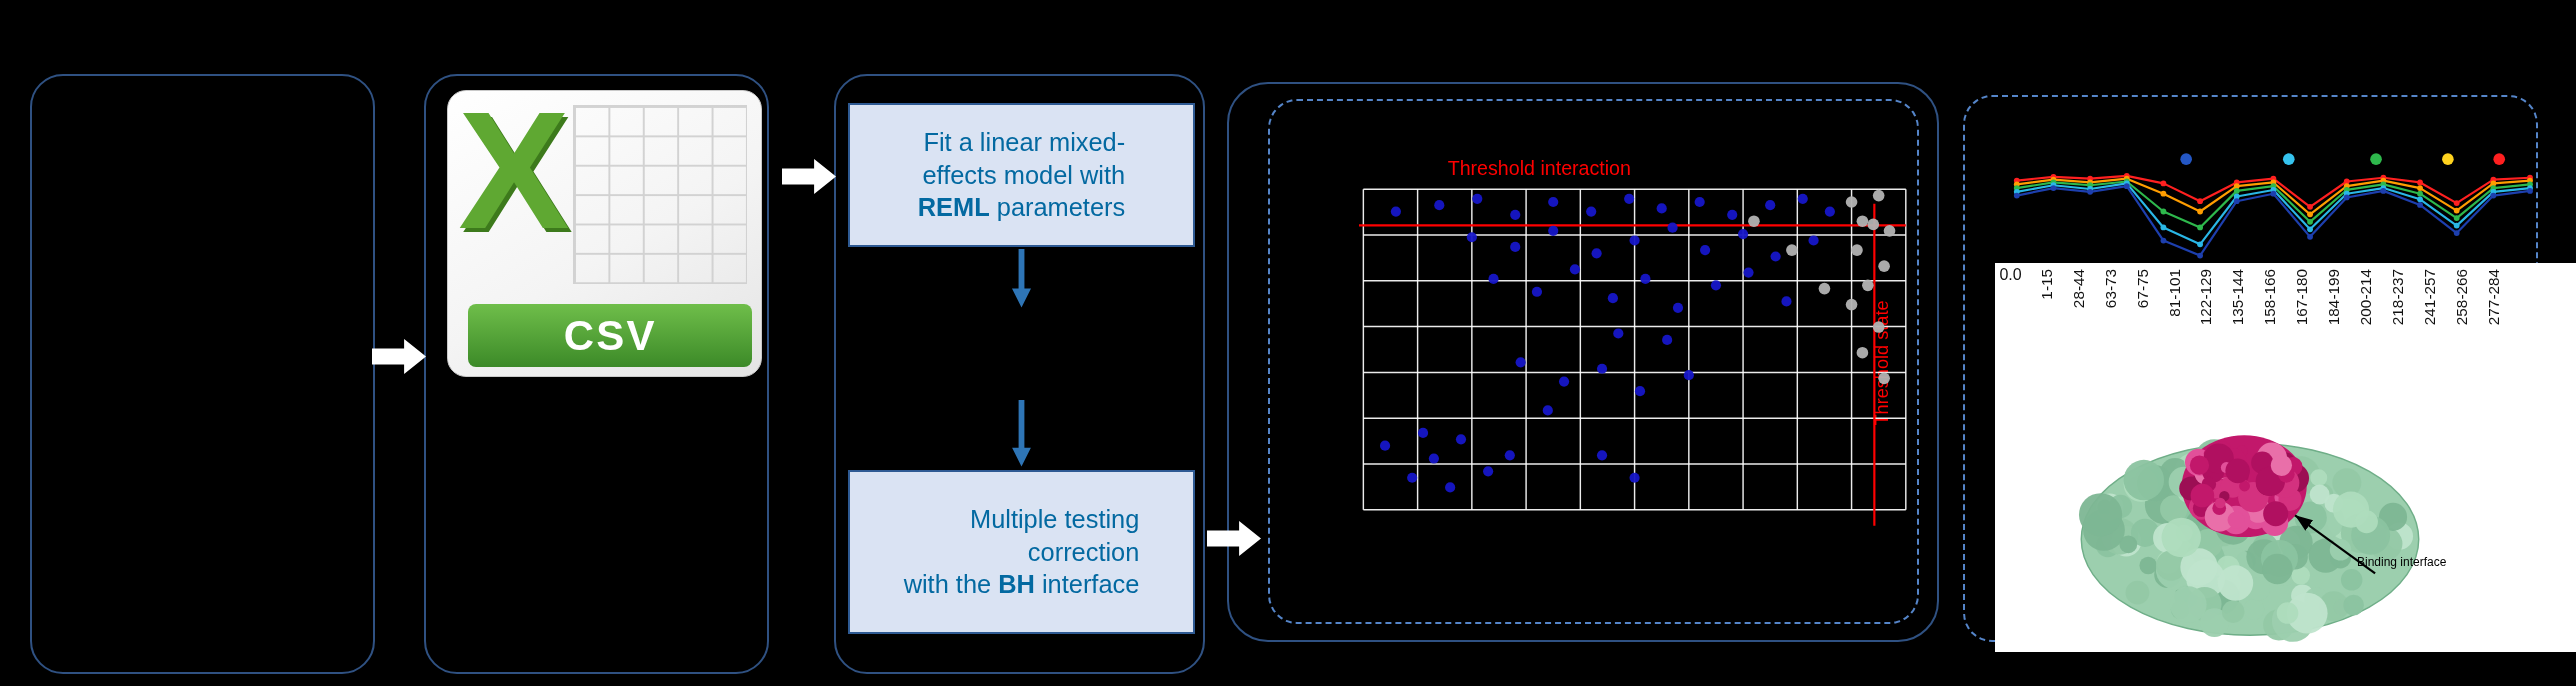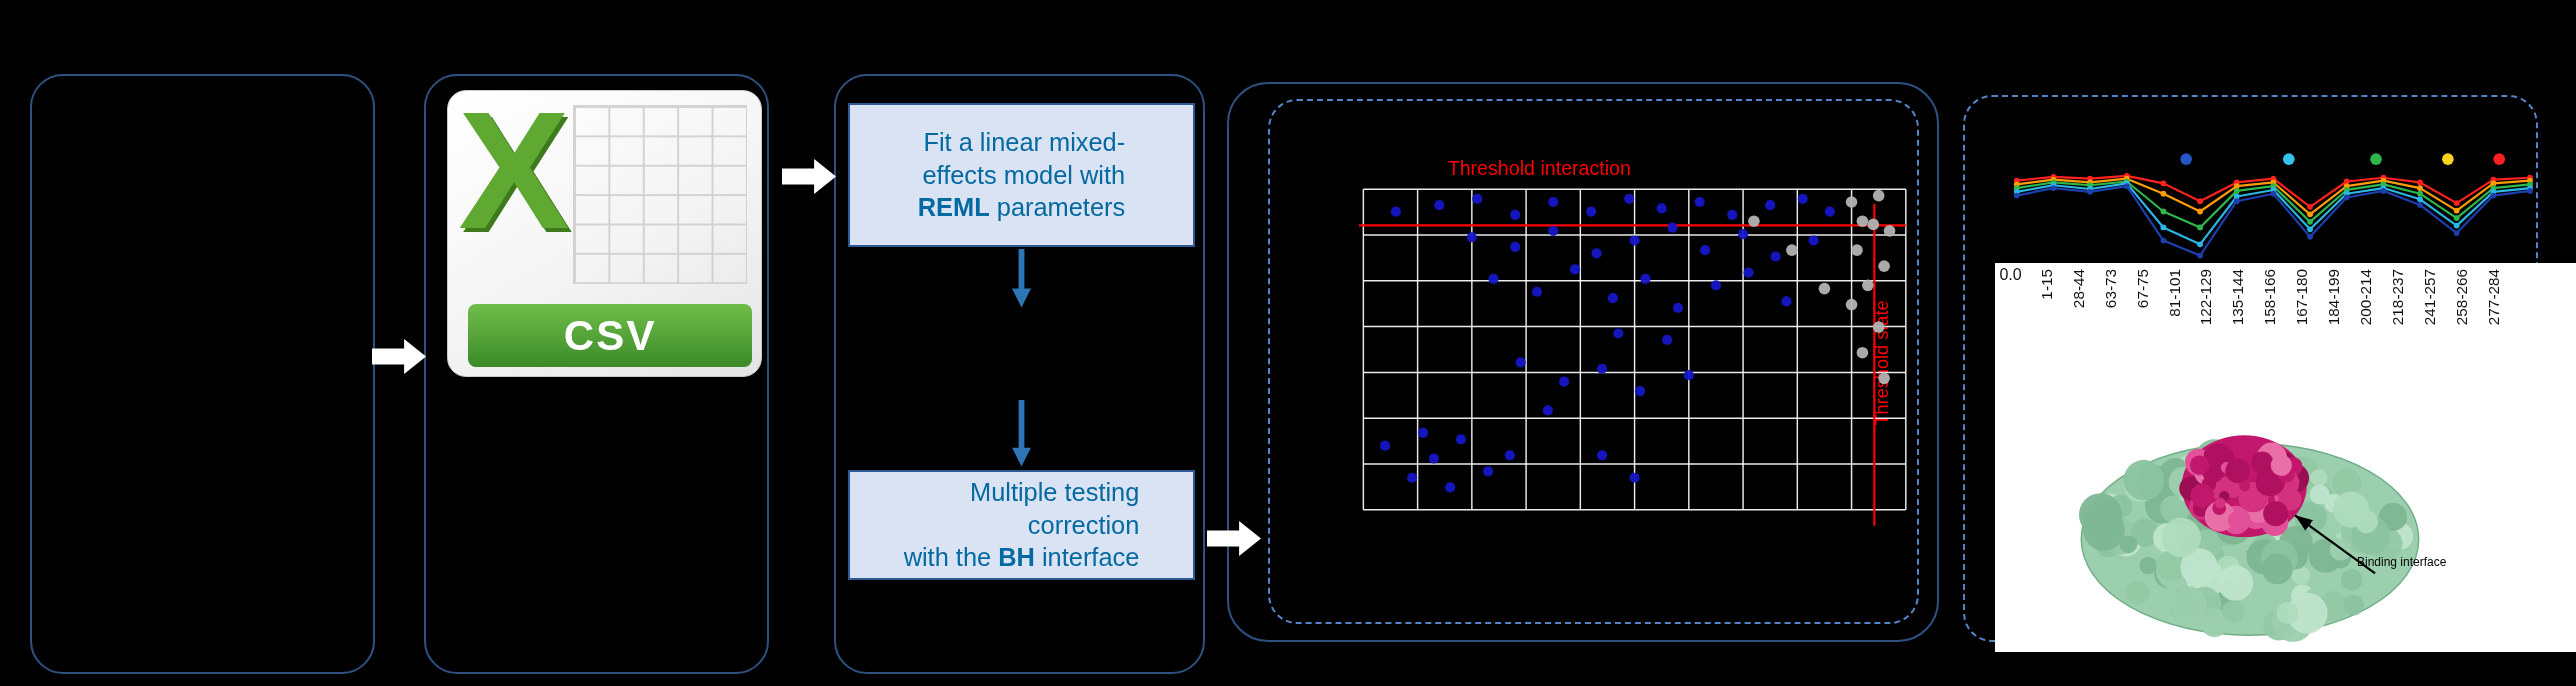--- a/index.html
+++ b/index.html
@@ -31,21 +31,21 @@
     text-align:center;line-height:63px;letter-spacing:2.2px;}
 
   
   .step-box{position:absolute;left:848px;width:347px;box-sizing:border-box;background:#dae3f3;
     border:2.2px solid #2e5a93;color:#0369a1;font-size:25.4px;line-height:1.28;text-align:right;
     display:flex;align-items:center;justify-content:center;}
   .step-text{white-space:pre-line;padding:4.4px 10.2px;}
   .step-text b{font-weight:bold;}
   #box1{top:103px;height:144px;}
   #box2{top:308px;height:90px;}
-  #box3{top:470px;height:110px;}
+  #box3{top:470px;height:164px;}
 
   
   #scatter-svg{position:absolute;left:1268px;top:99px;}
   #profile-svg{position:absolute;left:1963px;top:95px;}
   .red-label{fill:#ff0000;font-size:27px;font-family:"Liberation Sans",sans-serif;}
   .red-label.small{font-size:25px;}
 
   
   .white-panel{position:absolute;left:1995px;top:263px;width:599px;height:389px;background:#fff;z-index:3;}
   .ytick{position:absolute;left:4.4px;top:2.9px;font-size:16px;color:#111;}

